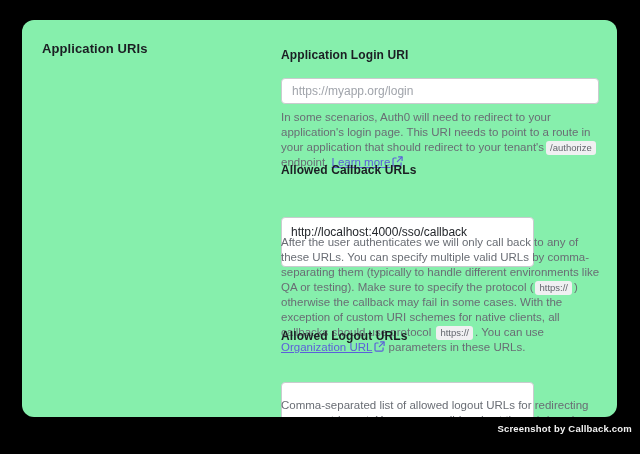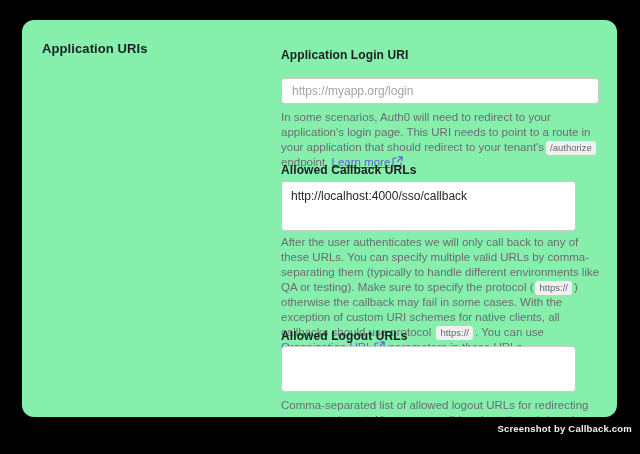--- a/index.html
+++ b/index.html
@@ -43,31 +43,32 @@
     padding: 0 10px;
     font-family: "Liberation Sans", sans-serif;
     font-size: 12px;
     color: #23262b;
     outline: none;
     background: #fff;
   }
   .text-input::placeholder { color: #a0a4ab; opacity: 1; }
   .text-area {
     position: absolute;
-    width: 295px;
+    width: 253px;
     border: 1px solid #c9cbce;
     border-radius: 4px;
     padding: 7px 9px;
     font-family: "Liberation Sans", sans-serif;
     font-size: 12px;
     line-height: 15px;
     color: #23262b;
     outline: none;
     resize: none;
     background: #fff;
+    margin-top: 36px;
   }
   .help {
     position: absolute;
     width: 320px;
     font-size: 11.5px;
     line-height: 15px;
     color: #696d74;
   }
   .code-chip {
     display: inline-block;

